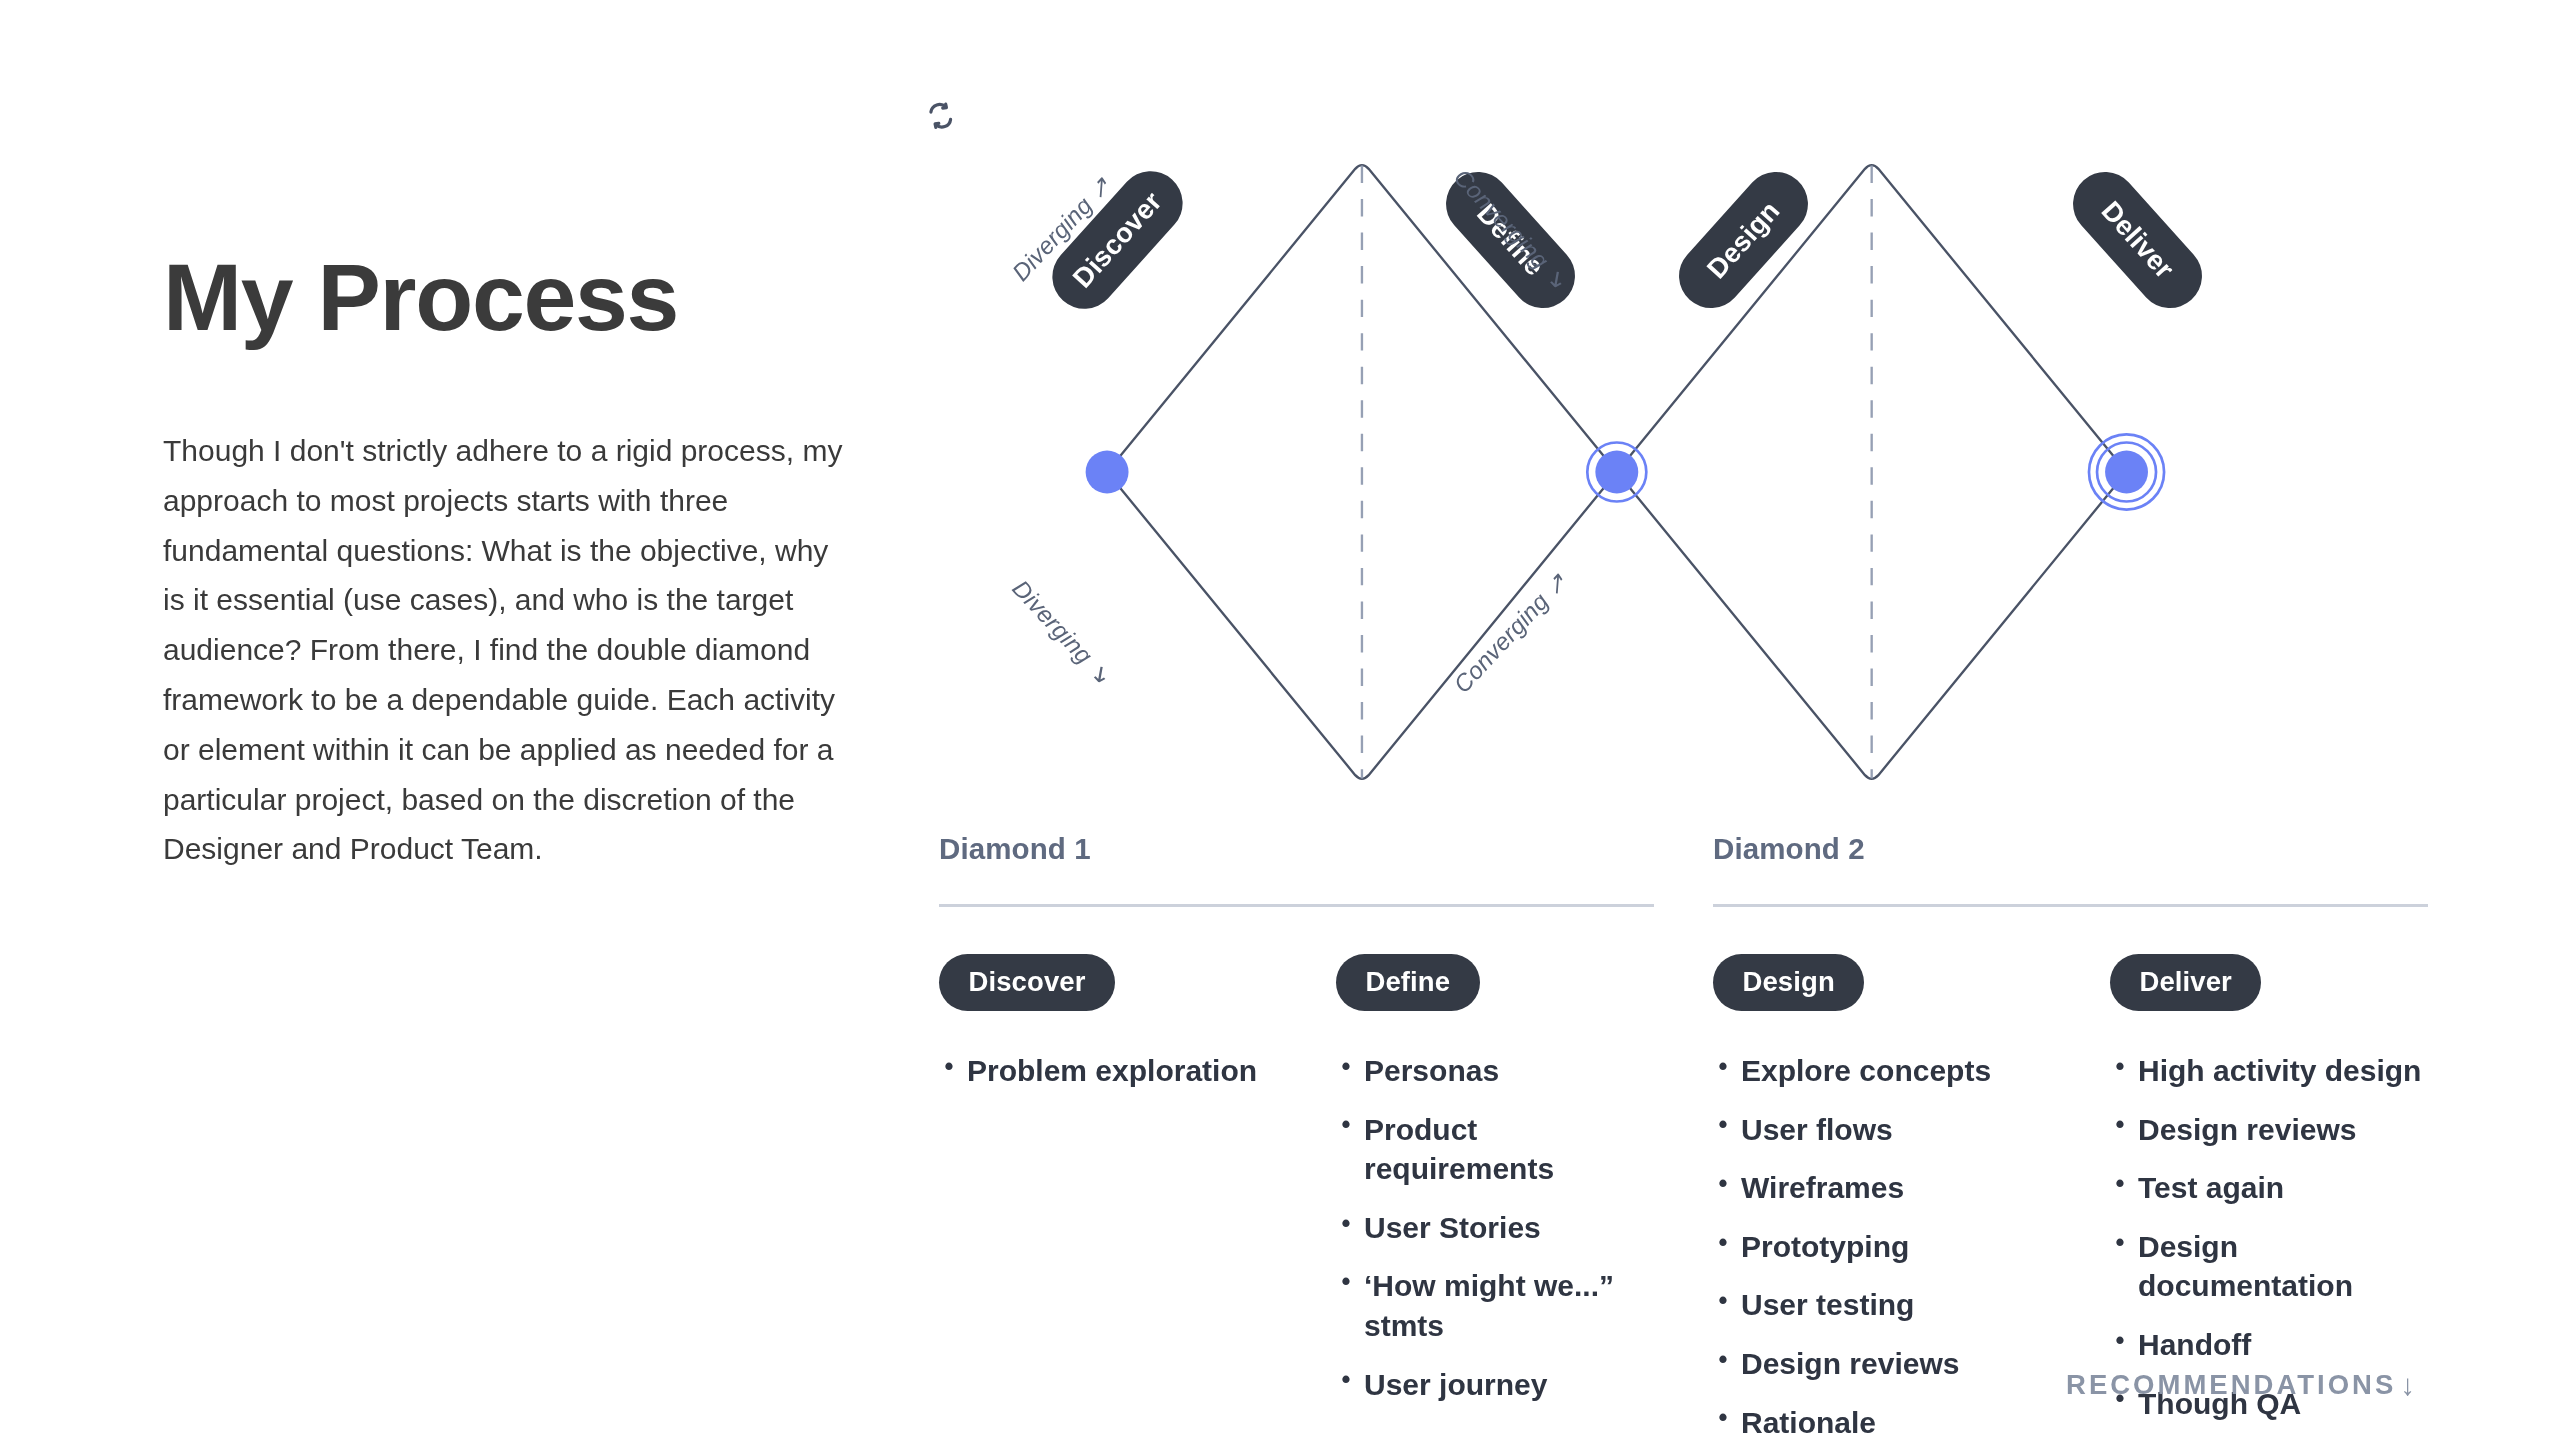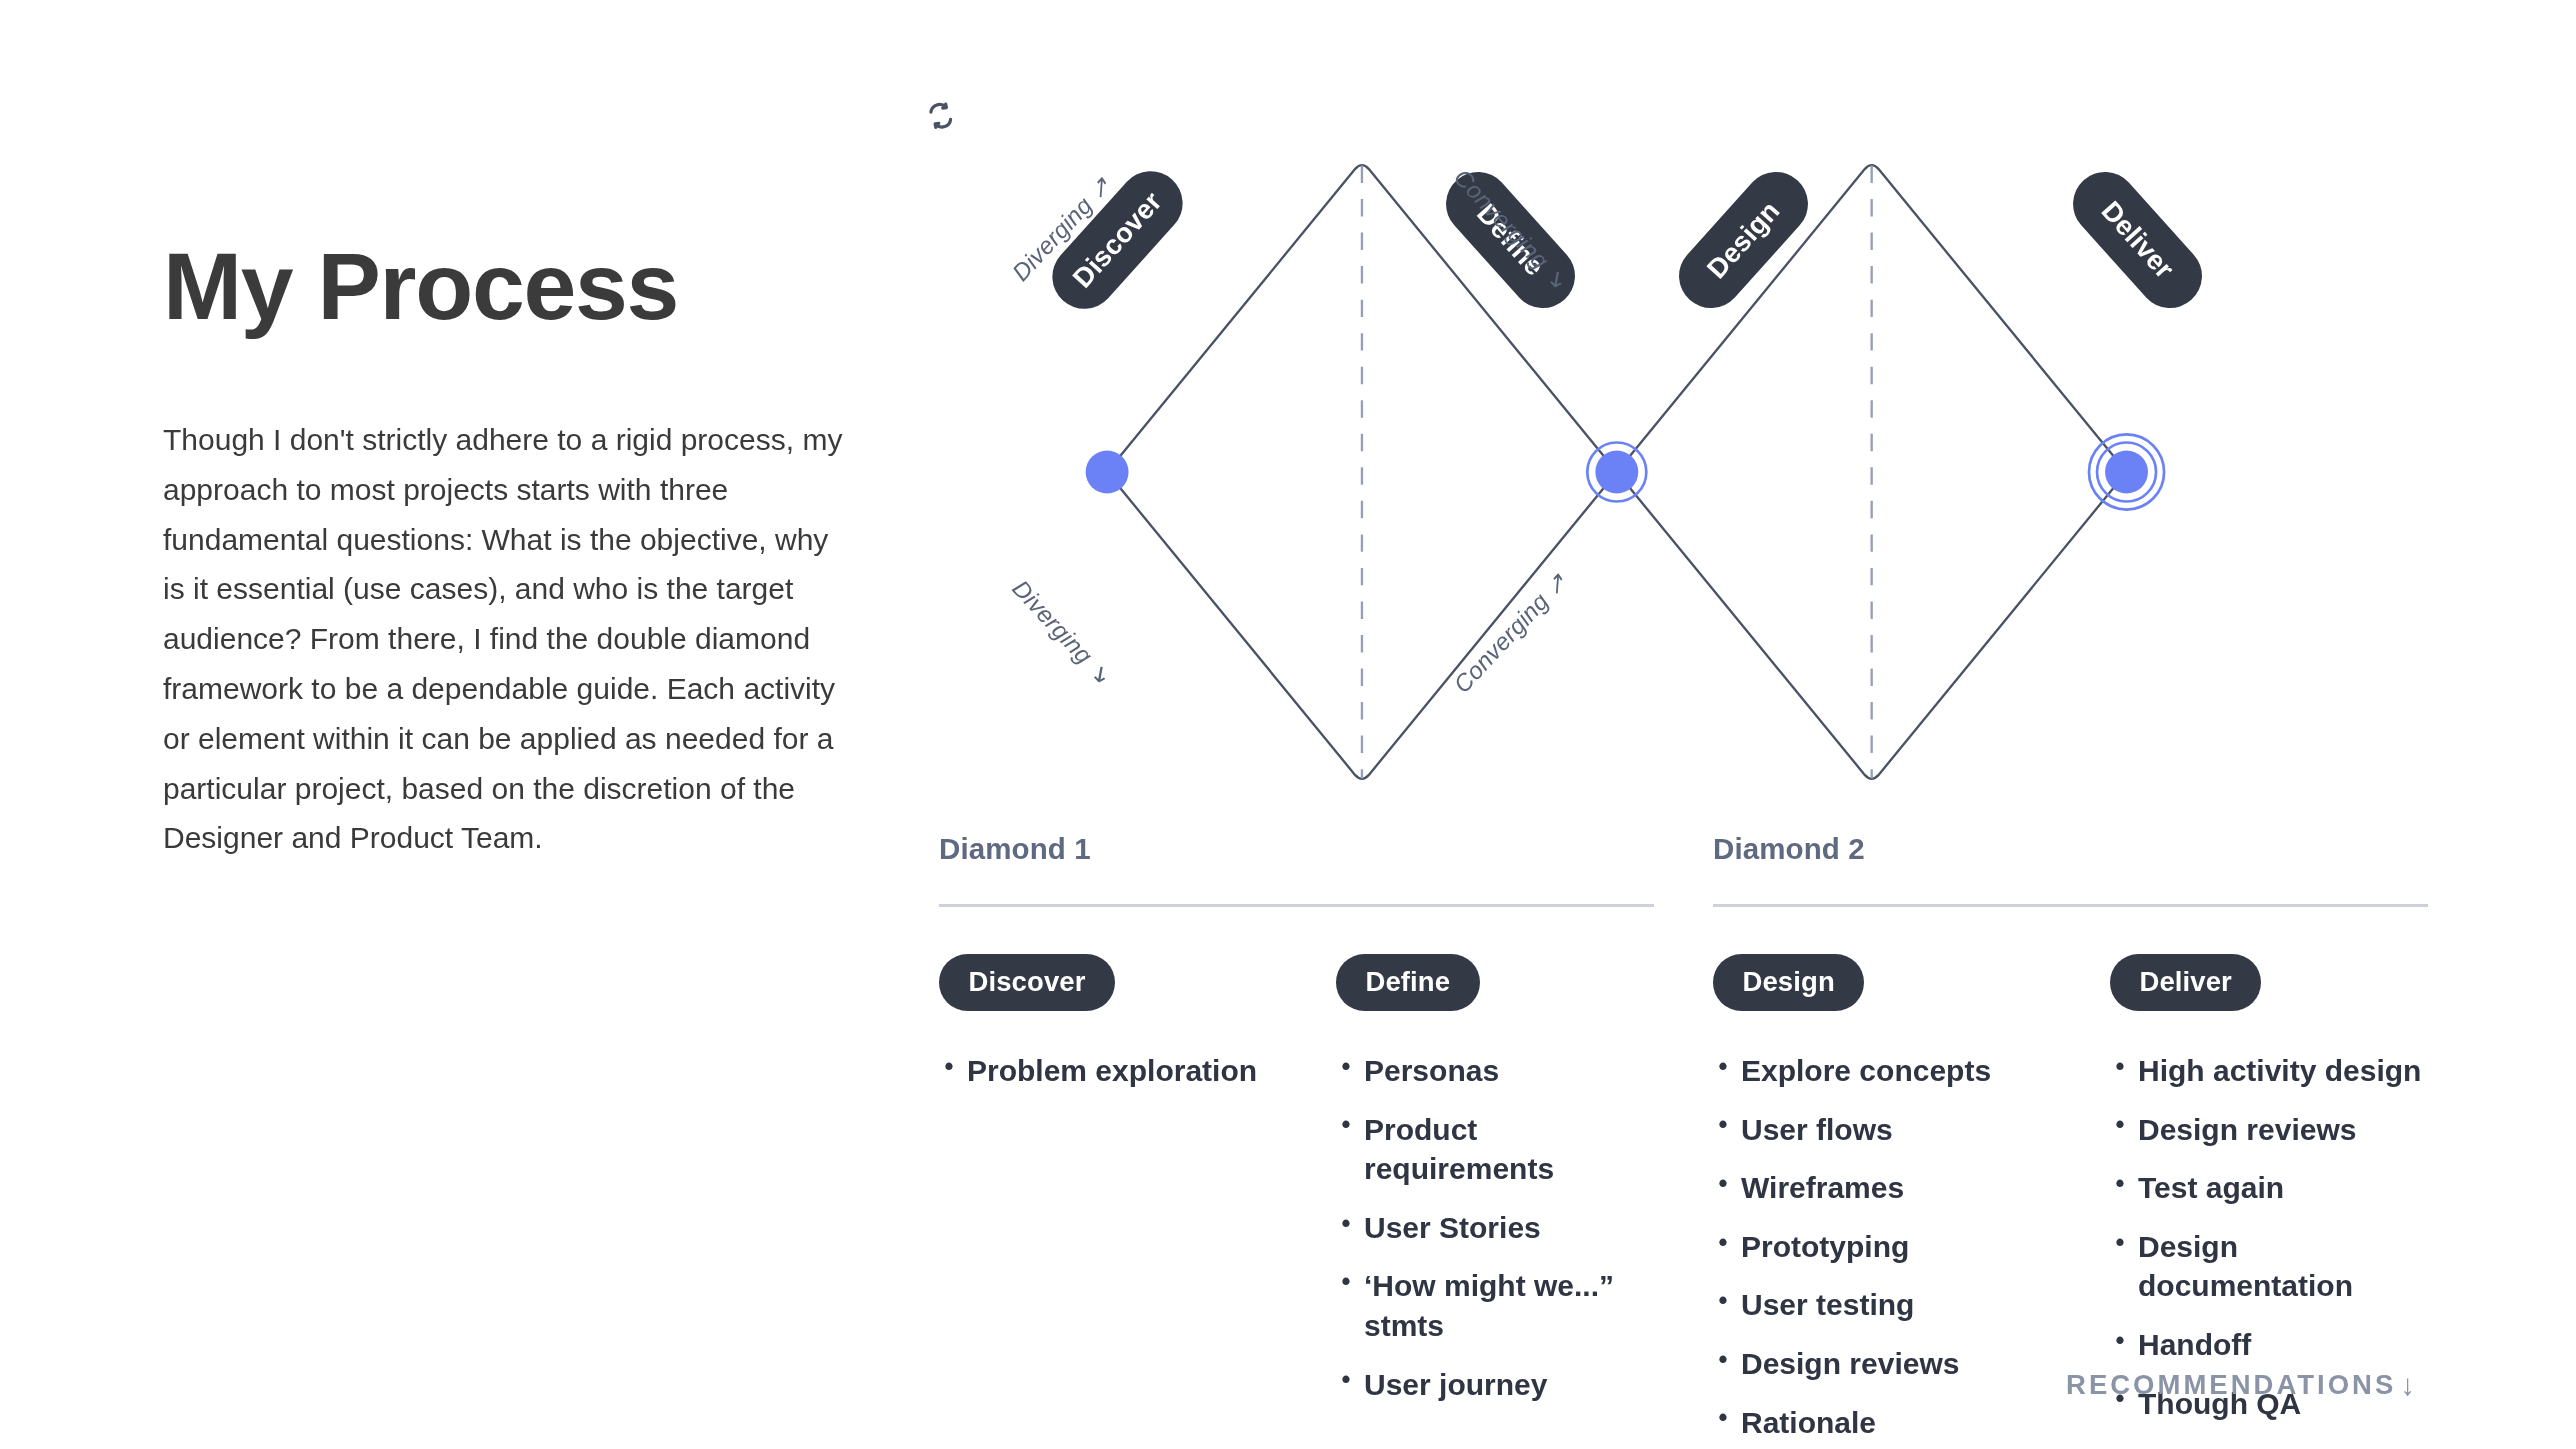--- a/index.html
+++ b/index.html
@@ -10,21 +10,21 @@
     overflow:hidden;
     position:relative;
     color:#343a45;
   }
   .page{position:absolute;inset:0;}
 
   
   .left-col{position:absolute;left:163px;top:235px;width:698px;}
   .page-title{
     font-size:95px;line-height:1.0;font-weight:bold;
-    letter-spacing:-1.3px;color:#3b3b3b;margin:4px 0 81px 0;
+    letter-spacing:-1.3px;color:#3b3b3b;margin:15px 0 81px 0;
   }
   .intro-paragraph{
     font-size:30px;line-height:1.66;color:#3a3a3a;margin:0;
     max-width:691px;font-weight:400;
   }
 
   
   .diagram{position:absolute;left:926px;top:101px;width:1556px;height:738px;}
   .diagram svg{position:absolute;left:0;top:0;}
 

